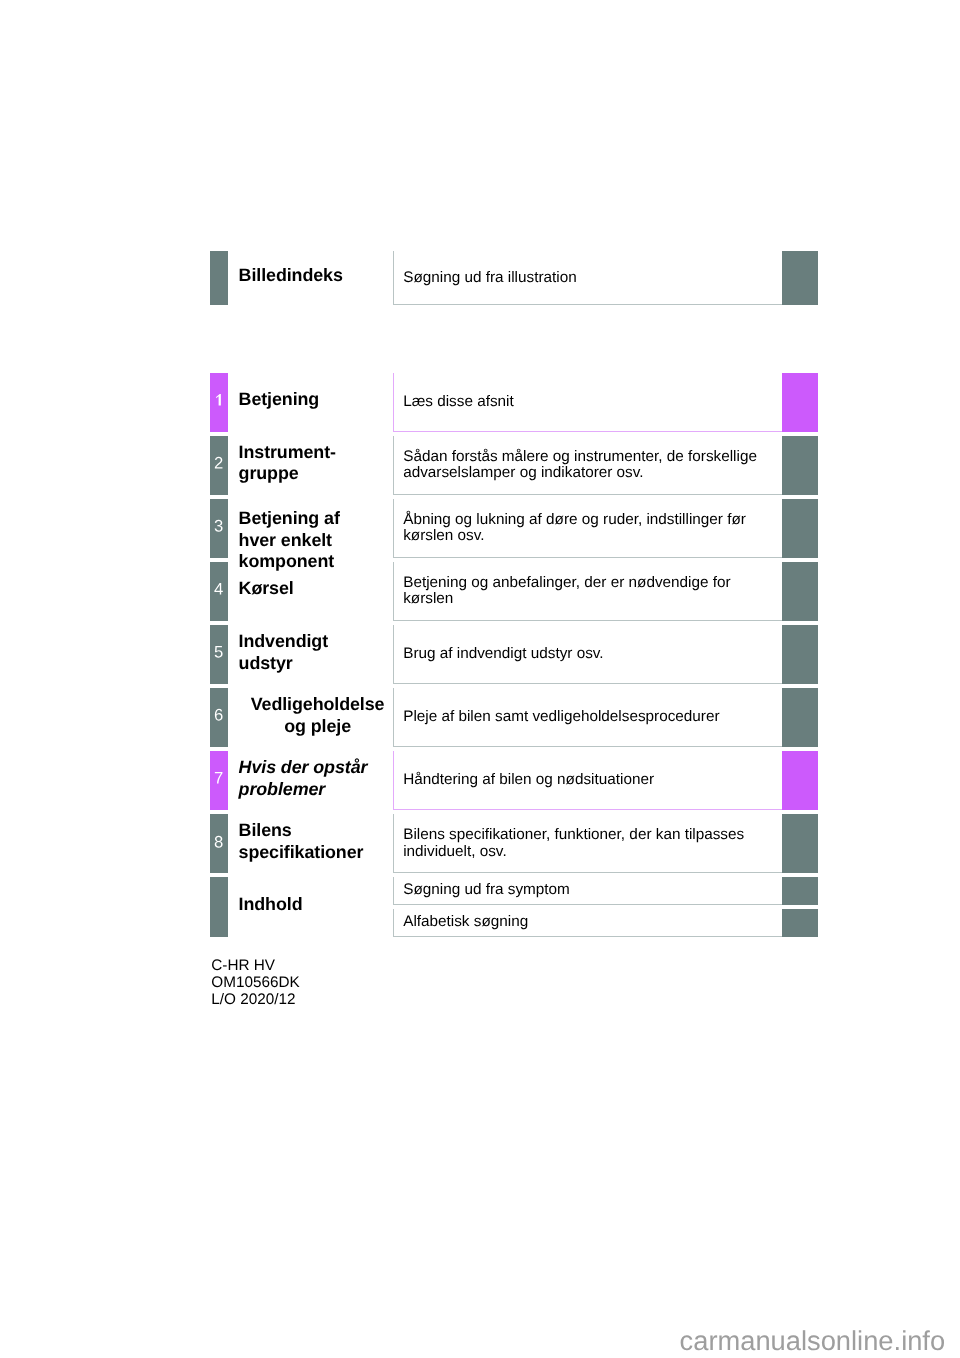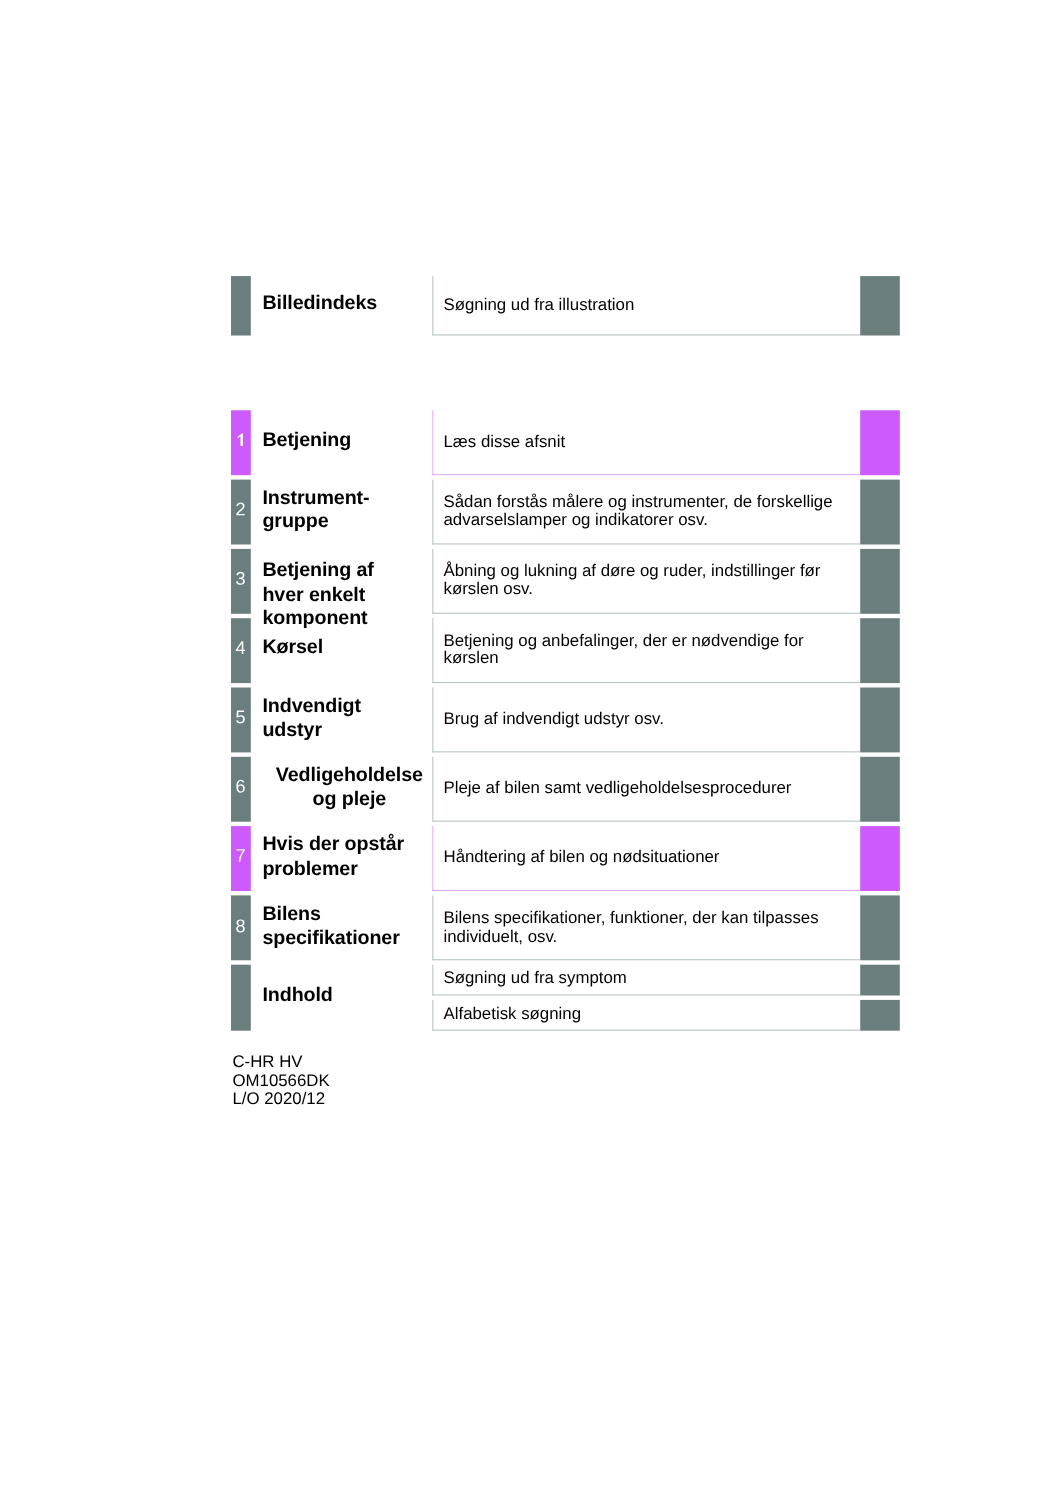--- a/index.html
+++ b/index.html
@@ -128,21 +128,21 @@
       <div class="rtab" style="top:688.1px;height:59px;background:#697e7d;"></div>
       <div class="tab" style="top:751.2px;height:59px;background:#cc5afc;">
         <span class="tabnum" style="top:21.3px">
           <svg width="9.3" height="11.5" viewBox="0 0 1139 1409" aria-hidden="true">
             <g transform="translate(0,1409) scale(1,-1)">
               <path fill="#ffffff" d="M1036 1263Q820 933 731 746Q642 559 597.5 377Q553 195 553 0H365Q365 270 479.5 568.5Q594 867 862 1256H105V1409H1036Z"></path>
             </g>
           </svg>
         </span>
       </div>
-      <div class="rowtitle" style="top:757.2500000000001px;">Hvis der opstår
+      <div class="rowtitle" style="top:757.2500000000001px;font-style:italic;">Hvis der opstår
 problemer</div>
       <div class="descbox" style="top:751.2px;height:59px;border-color:#e3aafb;"></div>
       <div class="desctext" style="top:772.4000000000001px;">Håndtering af bilen og nødsituationer</div>
       <div class="rtab" style="top:751.2px;height:59px;background:#cc5afc;"></div>
       <div class="tab" style="top:814.3px;height:59px;background:#697e7d;">
         <span class="tabnum" style="top:21.3px">
           <svg width="9.3" height="11.5" viewBox="0 0 1139 1409" aria-hidden="true">
             <g transform="translate(0,1409) scale(1,-1)">
               <path fill="#ffffff" d="M1050 393Q1050 198 926 89Q802 -20 570 -20Q344 -20 216.5 87Q89 194 89 391Q89 529 168 623Q247 717 370 737V741Q255 768 188.5 858Q122 948 122 1069Q122 1230 242.5 1330Q363 1430 566 1430Q774 1430 894.5 1332Q1015 1234 1015 1067Q1015 946 948 856Q881 766 765 743V739Q900 717 975 624.5Q1050 532 1050 393ZM828 1057Q828 1296 566 1296Q439 1296 372.5 1236Q306 1176 306 1057Q306 936 374.5 872.5Q443 809 568 809Q695 809 761.5 867.5Q828 926 828 1057ZM863 410Q863 541 785 607.5Q707 674 566 674Q429 674 352 602.5Q275 531 275 406Q275 115 572 115Q719 115 791 185.5Q863 256 863 410Z"></path>
             </g>
@@ -163,13 +163,14 @@
       <div class="desctext" style="top:881.8px;">Søgning ud fra symptom</div>
       <div class="rtab" style="top:877.4px;height:27.8px;background:#697e7d;"></div>
       <div class="descbox" style="top:909.4px;height:27.8px;"></div>
       <div class="desctext" style="top:913.8px;">Alfabetisk søgning</div>
       <div class="rtab" style="top:909.4px;height:27.8px;background:#697e7d;"></div>
     </div>
 
   <div class="footer">C-HR HV
 OM10566DK
 L/O 2020/12</div>
+  <div class="wm">carmanualsonline.info</div>
 </div>
 
 </body></html>

